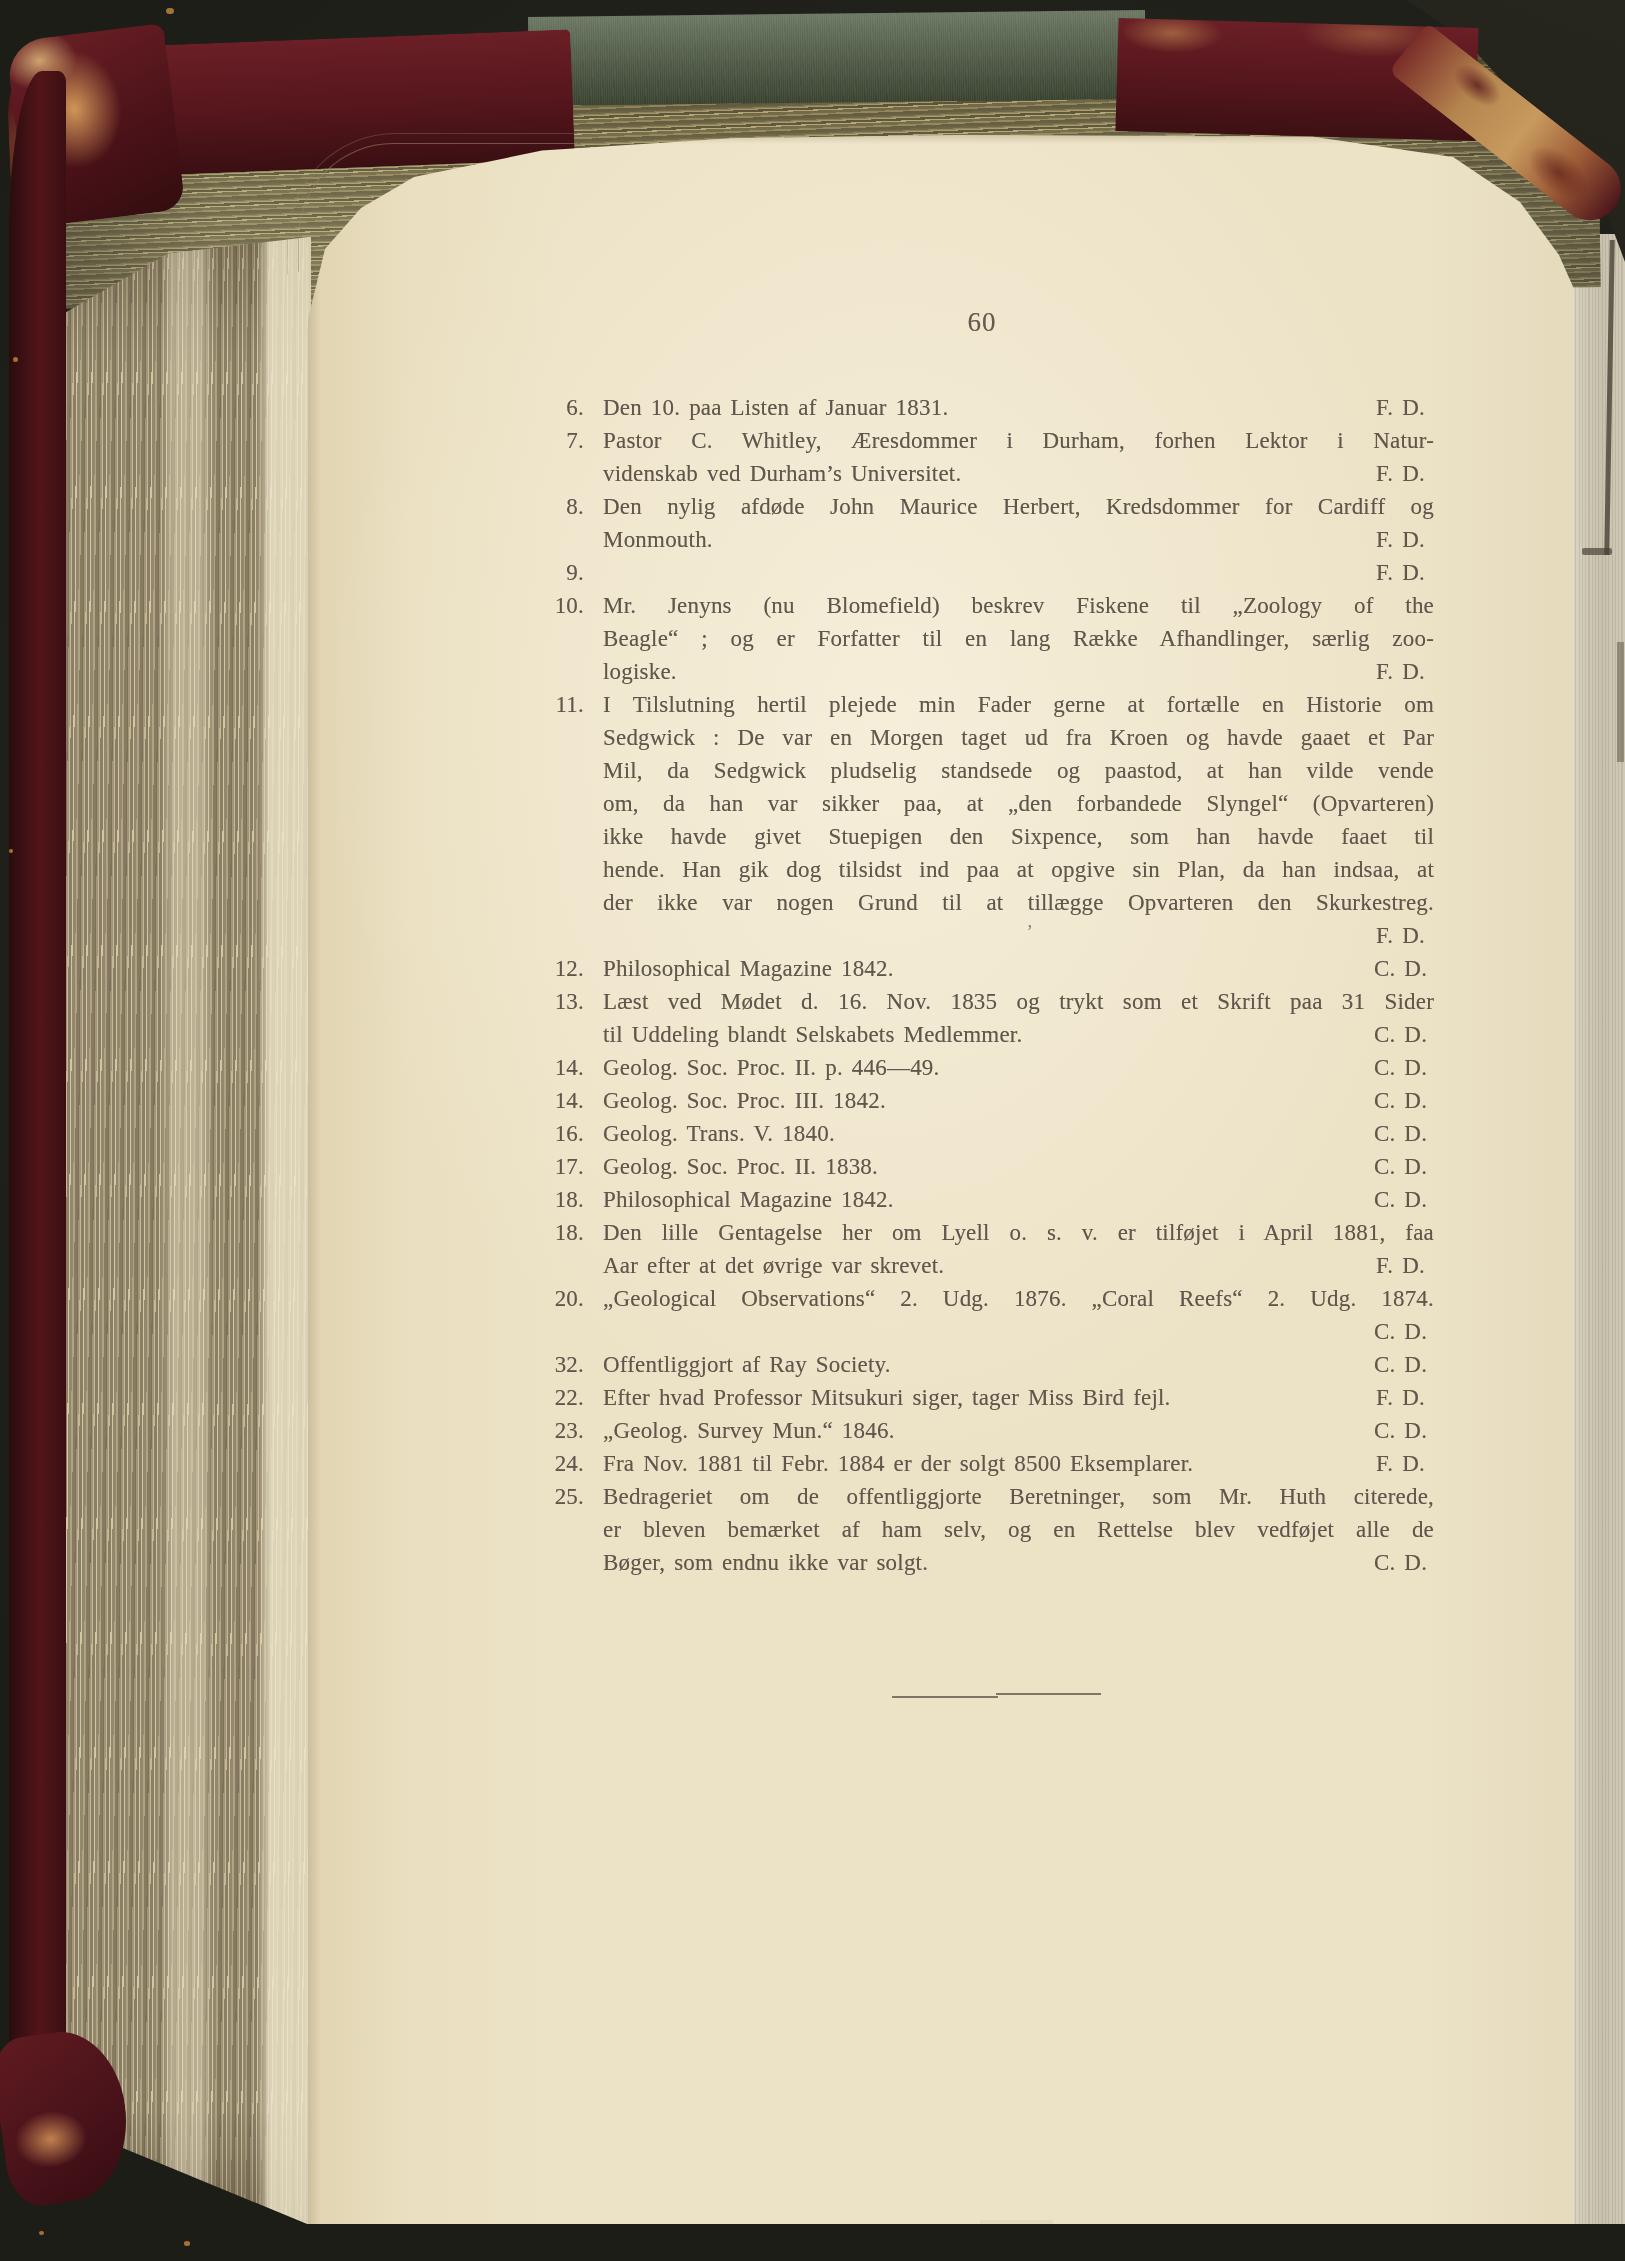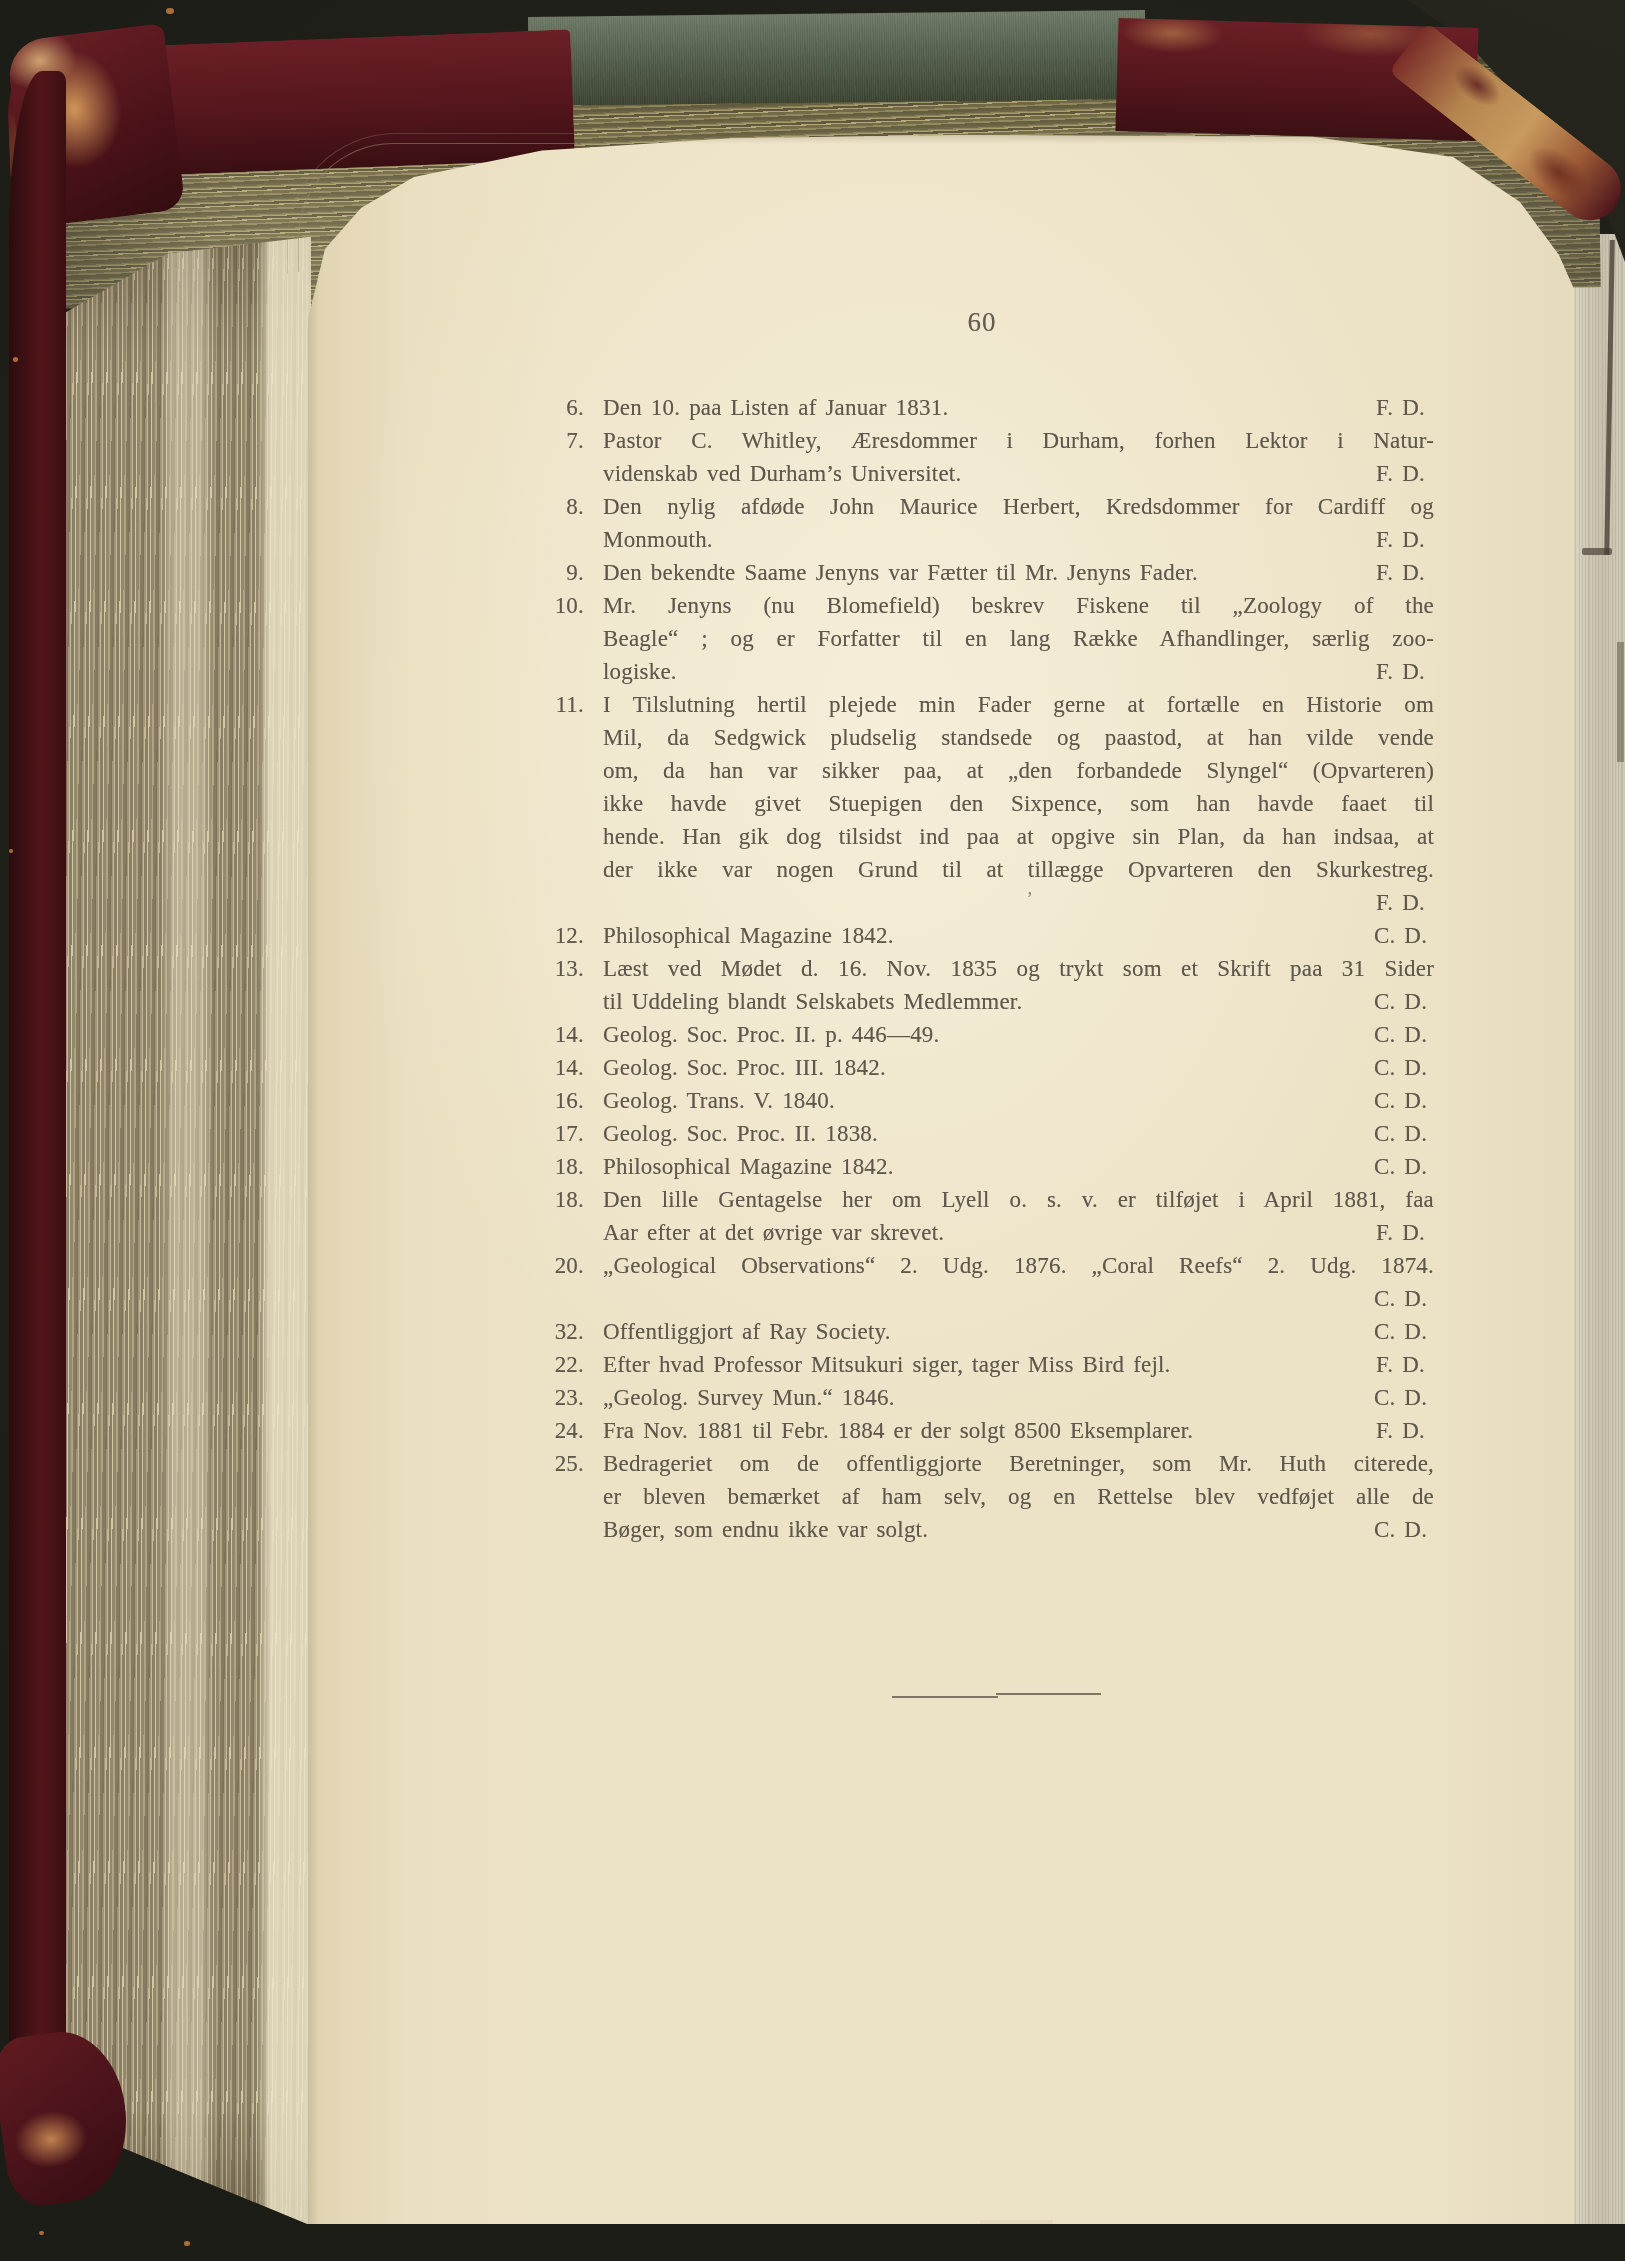--- a/index.html
+++ b/index.html
@@ -177,21 +177,20 @@
               <span class="sp"></span>
               <span class="attr">F. D.</span>
             </div>
           </div>
   </div>
 
   <div class="note">
     <div class="num">9.</div>
     <div class="body">
             <div class="ln last">
-              <span class="t">Den bekendte Saame Jenyns var Fætter til Mr. Jenyns Fader.</span>
               <span class="sp"></span>
               <span class="attr">F. D.</span>
             </div>
           </div>
   </div>
 
   <div class="note">
     <div class="num">10.</div>
     <div class="body">
             <div class="ln just">Mr. Jenyns (nu Blomefield) beskrev Fiskene til „Zoology of the</div>
@@ -201,20 +200,21 @@
               <span class="sp"></span>
               <span class="attr">F. D.</span>
             </div>
           </div>
   </div>
 
   <div class="note">
     <div class="num">11.</div>
     <div class="body">
             <div class="ln just">I Tilslutning hertil plejede min Fader gerne at fortælle en Historie om</div>
+            <div class="ln just">Sedgwick : De var en Morgen taget ud fra Kroen og havde gaaet et Par</div>
             <div class="ln just">Mil, da Sedgwick pludselig standsede og paastod, at han vilde vende</div>
             <div class="ln just">om, da han var sikker paa, at „den forbandede Slyngel“ (Opvarteren)</div>
             <div class="ln just">ikke havde givet Stuepigen den Sixpence, som han havde faaet til</div>
             <div class="ln just">hende. Han gik dog tilsidst ind paa at opgive sin Plan, da han indsaa, at</div>
             <div class="ln just">der ikke var nogen Grund til at tillægge Opvarteren den Skurkestreg.</div>
             <div class="ln attrline">
               <span class="mark">’</span>
               <span class="attr">F. D.</span>
             </div>
           </div>

